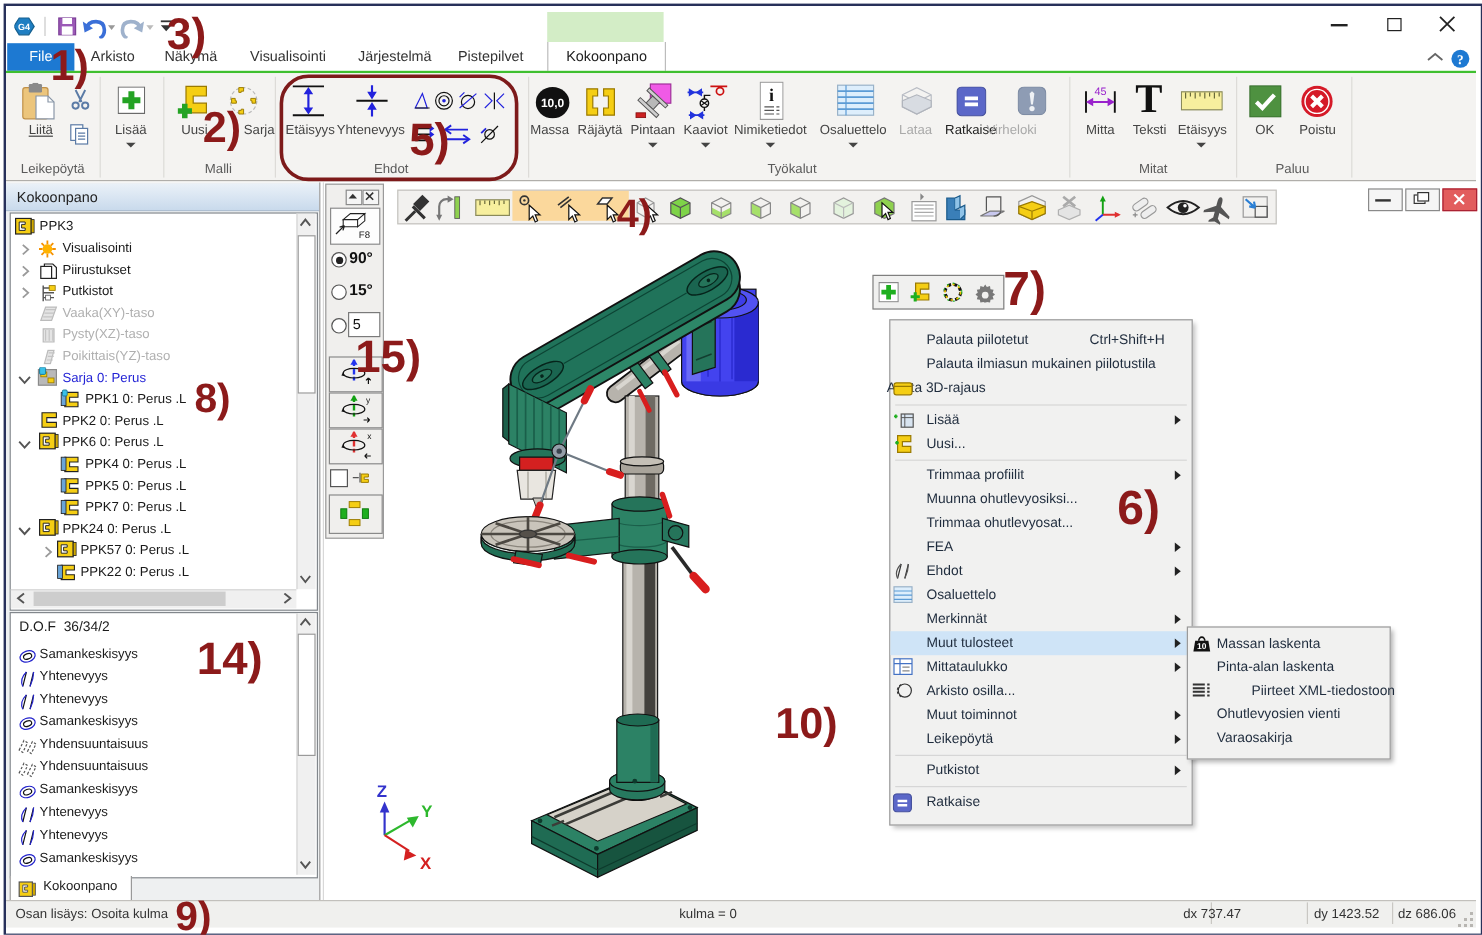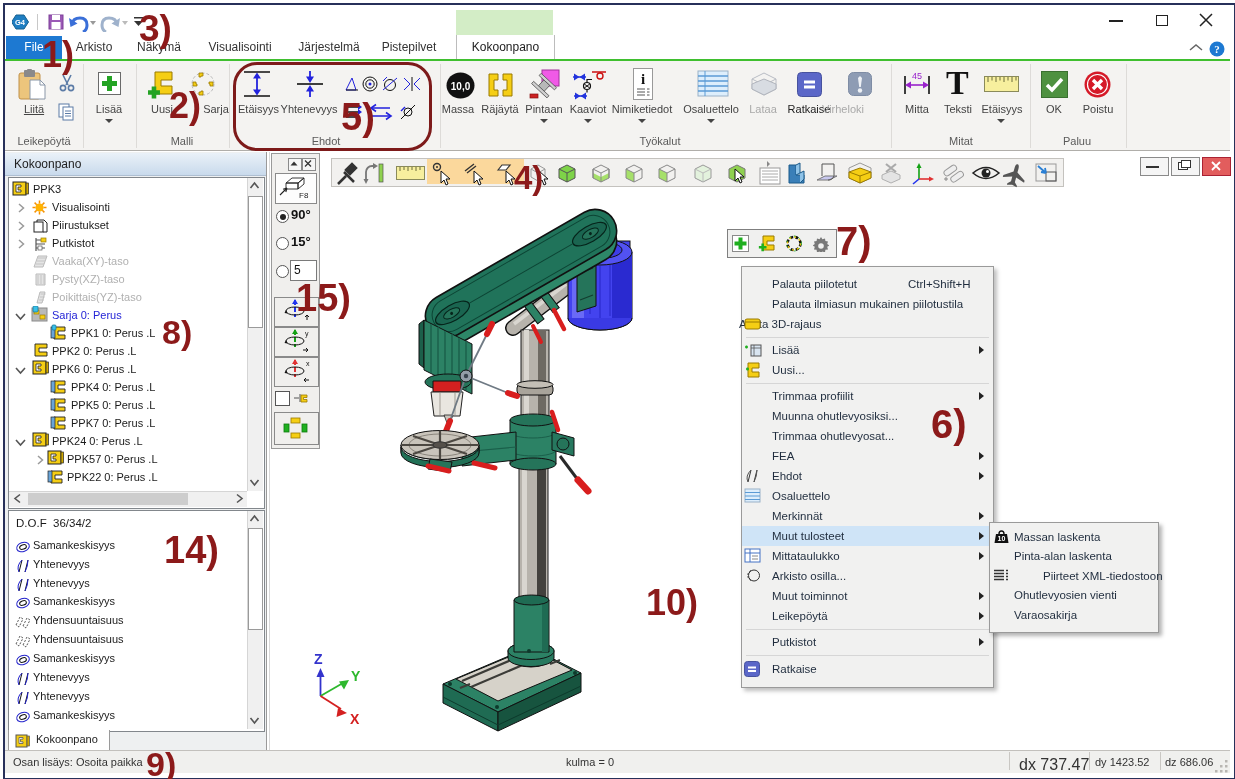--- a/index.html
+++ b/index.html
@@ -956,26 +956,26 @@
     <svg class="abs" style="left:993px;top:568px;" width="16" height="14">
           <path d="M1,2.5 h10 M1,5.5 h10 M1,8.5 h10 M1,11.5 h10" stroke="#333" stroke-width="1.7"></path>
           <path d="M13,2.5 h2 M13,5.5 h2 M13,8.5 h2 M13,11.5 h2" stroke="#333" stroke-width="1.7"></path>
         </svg>
     <div class="mi" style="left:1014px;top:585px;">Ohutlevyosien vienti</div>
     <div class="mi" style="left:1014px;top:605px;">Varaosakirja</div>
     </div>
   </div>
 
   <div class="abs" style="left:5px;top:750px;width:1225px;height:22px;background:#f0f0ee;border-top:1px solid #c2c0bc;"></div>
-  <div class="abs" style="left:13px;top:756px;font-size:11px;color:#333;">Osan lisäys: Osoita paikka</div>
+  <div class="abs" style="left:13px;top:756px;font-size:11px;color:#333;">Osan lisäys: Osoita kulma</div>
   <div class="abs" style="left:566px;top:756px;font-size:11px;color:#333;">kulma = 0</div>
   <div class="abs" style="left:1009px;top:752px;width:1px;height:18px;background:#c9c7c3;"></div>
   <div class="abs" style="left:1089px;top:752px;width:1px;height:18px;background:#c9c7c3;"></div>
   <div class="abs" style="left:1160px;top:752px;width:1px;height:18px;background:#c9c7c3;"></div>
-  <div class="abs" style="left:1019px;top:756px;font-size:16px;color:#333;">dx 737.47</div>
+  <div class="abs" style="left:986px;top:756px;font-size:11px;color:#333;">dx 737.47</div>
   <div class="abs" style="left:1095px;top:756px;font-size:11px;color:#333;">dy 1423.52</div>
   <div class="abs" style="left:1165px;top:756px;font-size:11px;color:#333;">dz 686.06</div>
   <svg class="abs" style="left:1215px;top:760px;" width="14" height="13">
       <g fill="#b8b6b2">
         <rect x="10" y="0" width="2.5" height="2.5"></rect>
         <rect x="10" y="5" width="2.5" height="2.5"></rect>
         <rect x="10" y="10" width="2.5" height="2.5"></rect>
         <rect x="5" y="5" width="2.5" height="2.5"></rect>
         <rect x="5" y="10" width="2.5" height="2.5"></rect>
         <rect x="0" y="10" width="2.5" height="2.5"></rect>

